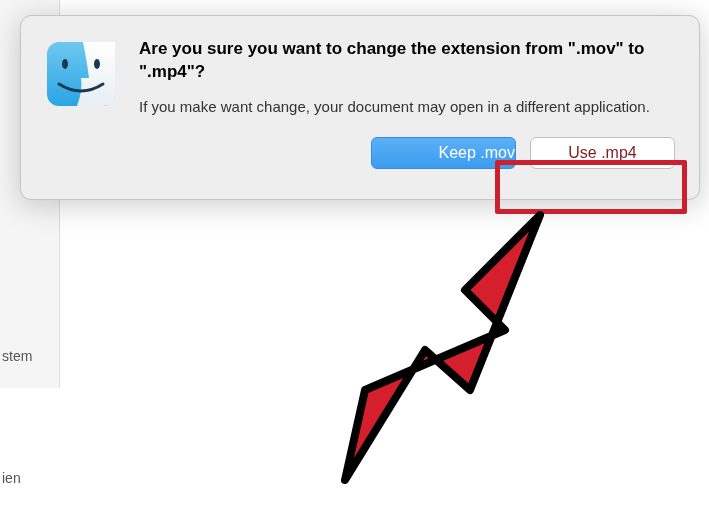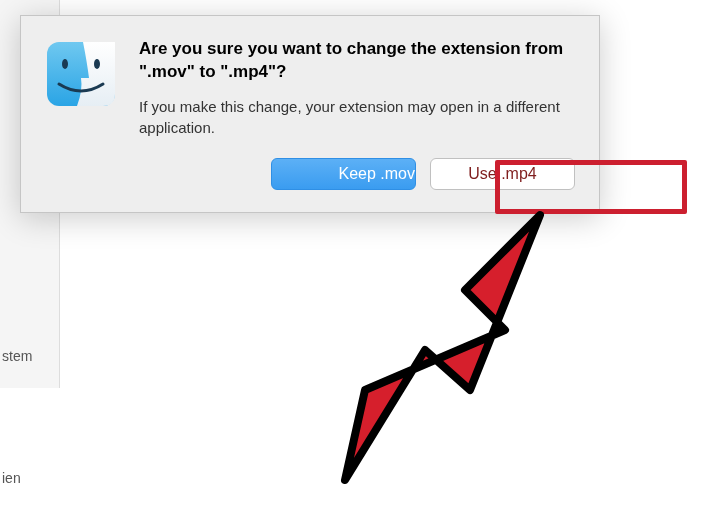--- a/index.html
+++ b/index.html
@@ -27,26 +27,26 @@
     }
     .sidebar-text {
       position: absolute;
       color: #555;
       font-size: 14px;
     }
     .dialog {
       position: absolute;
       left: 20px;
       top: 15px;
-      width: 580px;
+      width: 680px;
       background: #eeeeee;
       border: 1px solid #c5c5c5;
-      border-radius: 0;
+      border-radius: 11px;
       box-shadow: 0 5px 30px rgba(0,0,0,0.2);
-      padding: 22px 24px 22px 24px;
+      padding: 22px 24px 30px 24px;
     }
     .dialog-content {
       display: flex;
       gap: 22px;
     }
     .icon-wrap {
       flex-shrink: 0;
       width: 72px;
       height: 72px;
       display: flex;
@@ -129,21 +129,21 @@
         </defs>
         <rect x="2" y="4" width="68" height="64" rx="12" fill="url(#leftg)"></rect>
         <path d="M 38 4 L 70 4 Q 70 4 70 16 L 70 56 Q 70 68 58 68 L 32 68 Q 38 52 36 40 L 44 40 Q 42 24 38 4 Z" fill="url(#rightg)"></path>
         <ellipse cx="20" cy="26" rx="3" ry="5" fill="#1a3a52"></ellipse>
         <ellipse cx="52" cy="26" rx="3" ry="5" fill="#1a3a52"></ellipse>
         <path d="M 14 46 Q 36 60 58 46" stroke="#1a3a52" stroke-width="3" fill="none" stroke-linecap="round"></path>
       </svg>
     </div>
     <div class="dialog-text">
       <div class="dialog-title">Are you sure you want to change the extension from ".mov" to ".mp4"?</div>
-      <div class="dialog-message">If you make this change, your extension may open in a different application.</div>
+      <div class="dialog-message">If you make want change, your document may open in a different application.</div>
       <div class="button-row">
         <div class="btn btn-primary">Keep .mov</div>
         <div class="btn btn-default">Use .mp4</div>
       </div>
     </div>
   </div>
 </div>
 
 <div class="highlight-box" style="left:495px; top:160px; width:192px; height:54px;"></div>
 

